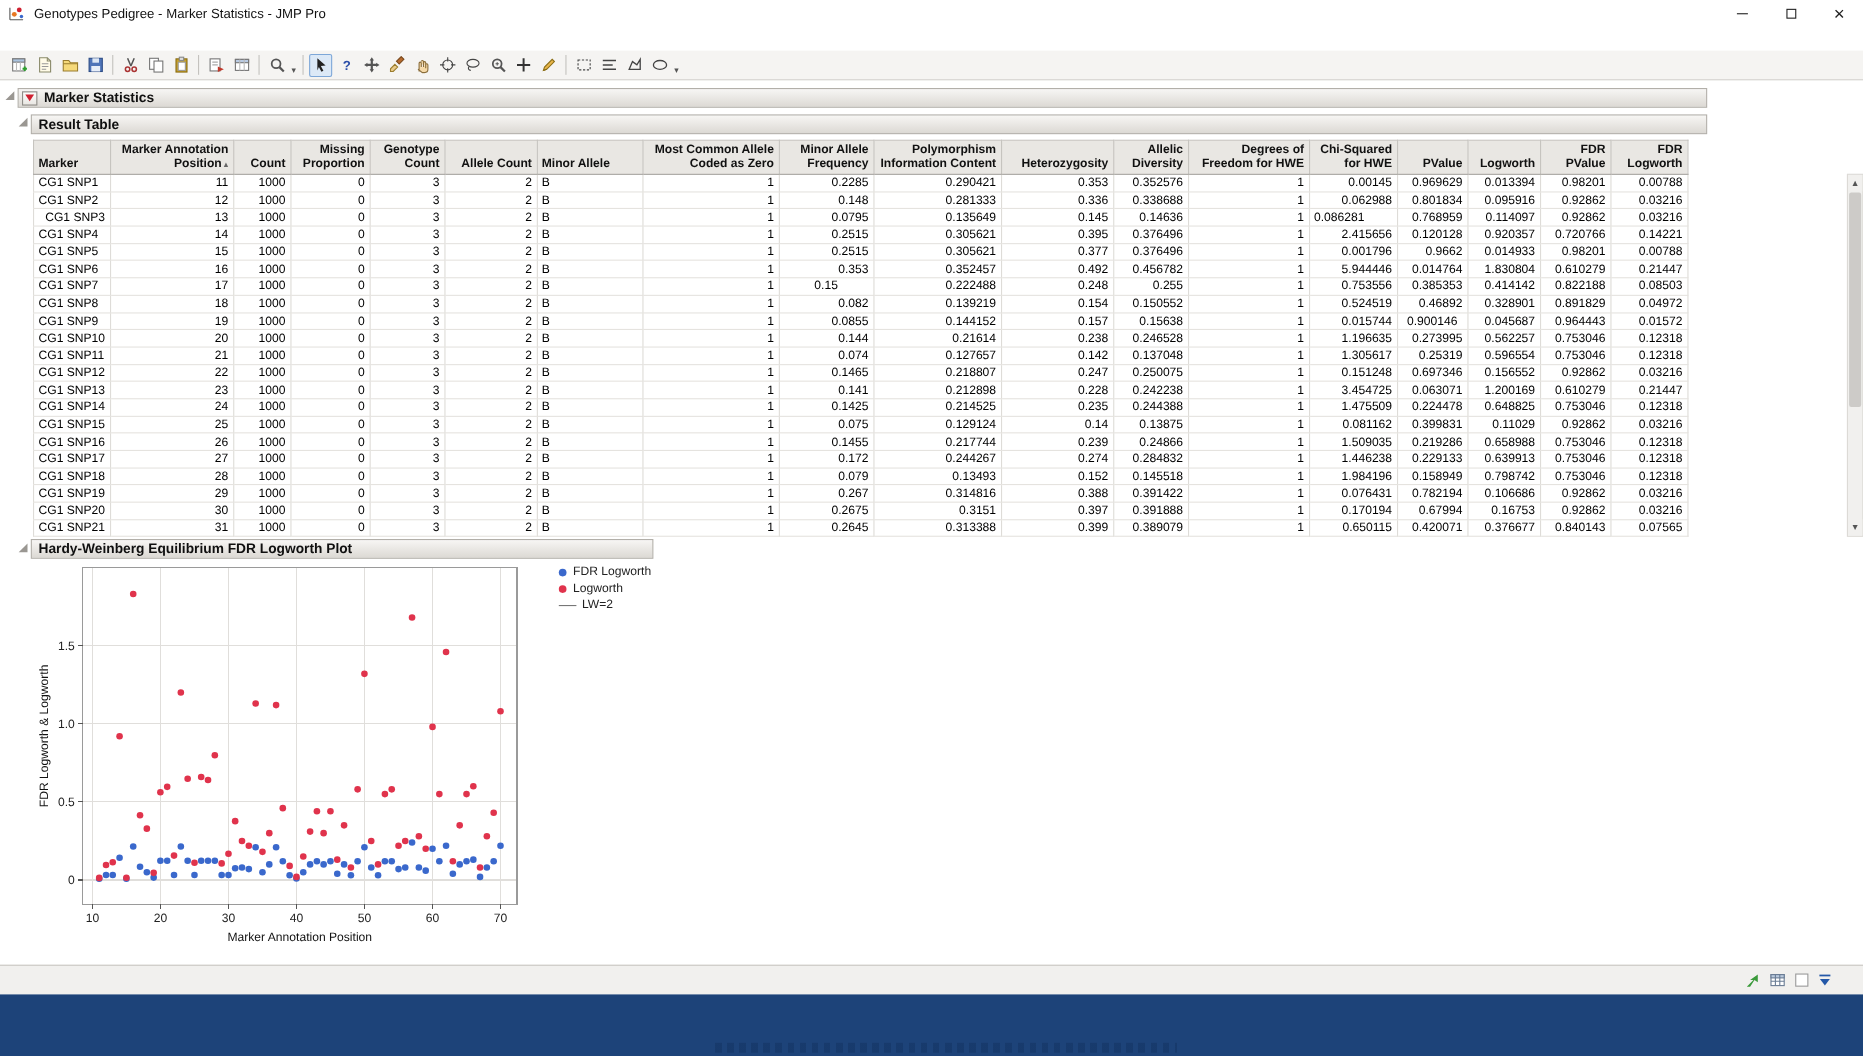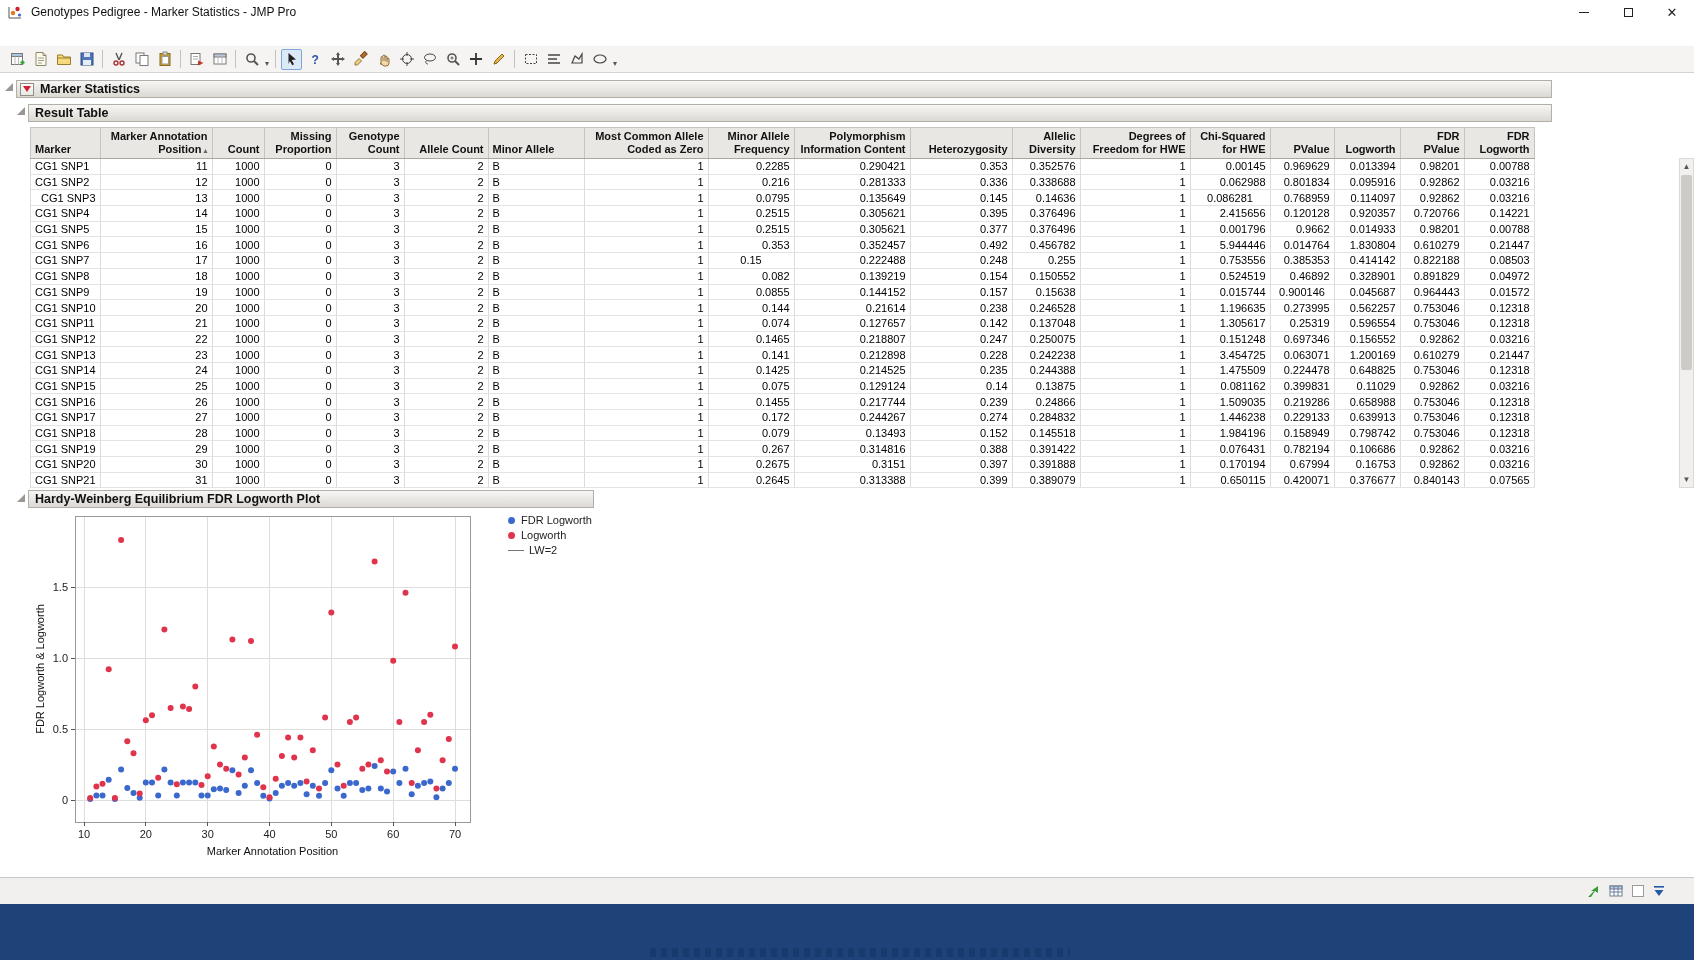--- a/index.html
+++ b/index.html
@@ -333,21 +333,21 @@
         </tr>
         <tr>
           <td style="text-align: left;">CG1 SNP2</td>
           <td style="text-align: right;">12</td>
           <td style="text-align: right;">1000</td>
           <td style="text-align: right;">0</td>
           <td style="text-align: right;">3</td>
           <td style="text-align: right;">2</td>
           <td style="text-align: left;">B</td>
           <td style="text-align: right;">1</td>
-          <td style="text-align: right;">0.216</td>
+          <td style="text-align: right;">0.148</td>
           <td style="text-align: right;">0.281333</td>
           <td style="text-align: right;">0.336</td>
           <td style="text-align: right;">0.338688</td>
           <td style="text-align: right;">1</td>
           <td style="text-align: right;">0.062988</td>
           <td style="text-align: right;">0.801834</td>
           <td style="text-align: right;">0.095916</td>
           <td style="text-align: right;">0.92862</td>
           <td style="text-align: right;">0.03216</td>
         </tr>
@@ -358,21 +358,21 @@
           <td style="text-align: right;">0</td>
           <td style="text-align: right;">3</td>
           <td style="text-align: right;">2</td>
           <td style="text-align: left;">B</td>
           <td style="text-align: right;">1</td>
           <td style="text-align: right;">0.0795</td>
           <td style="text-align: right;">0.135649</td>
           <td style="text-align: right;">0.145</td>
           <td style="text-align: right;">0.14636</td>
           <td style="text-align: right;">1</td>
-          <td style="text-align: center;">0.086281</td>
+          <td style="text-align: left;">0.086281</td>
           <td style="text-align: right;">0.768959</td>
           <td style="text-align: right;">0.114097</td>
           <td style="text-align: right;">0.92862</td>
           <td style="text-align: right;">0.03216</td>
         </tr>
         <tr>
           <td style="text-align: left;">CG1 SNP4</td>
           <td style="text-align: right;">14</td>
           <td style="text-align: right;">1000</td>
           <td style="text-align: right;">0</td>

